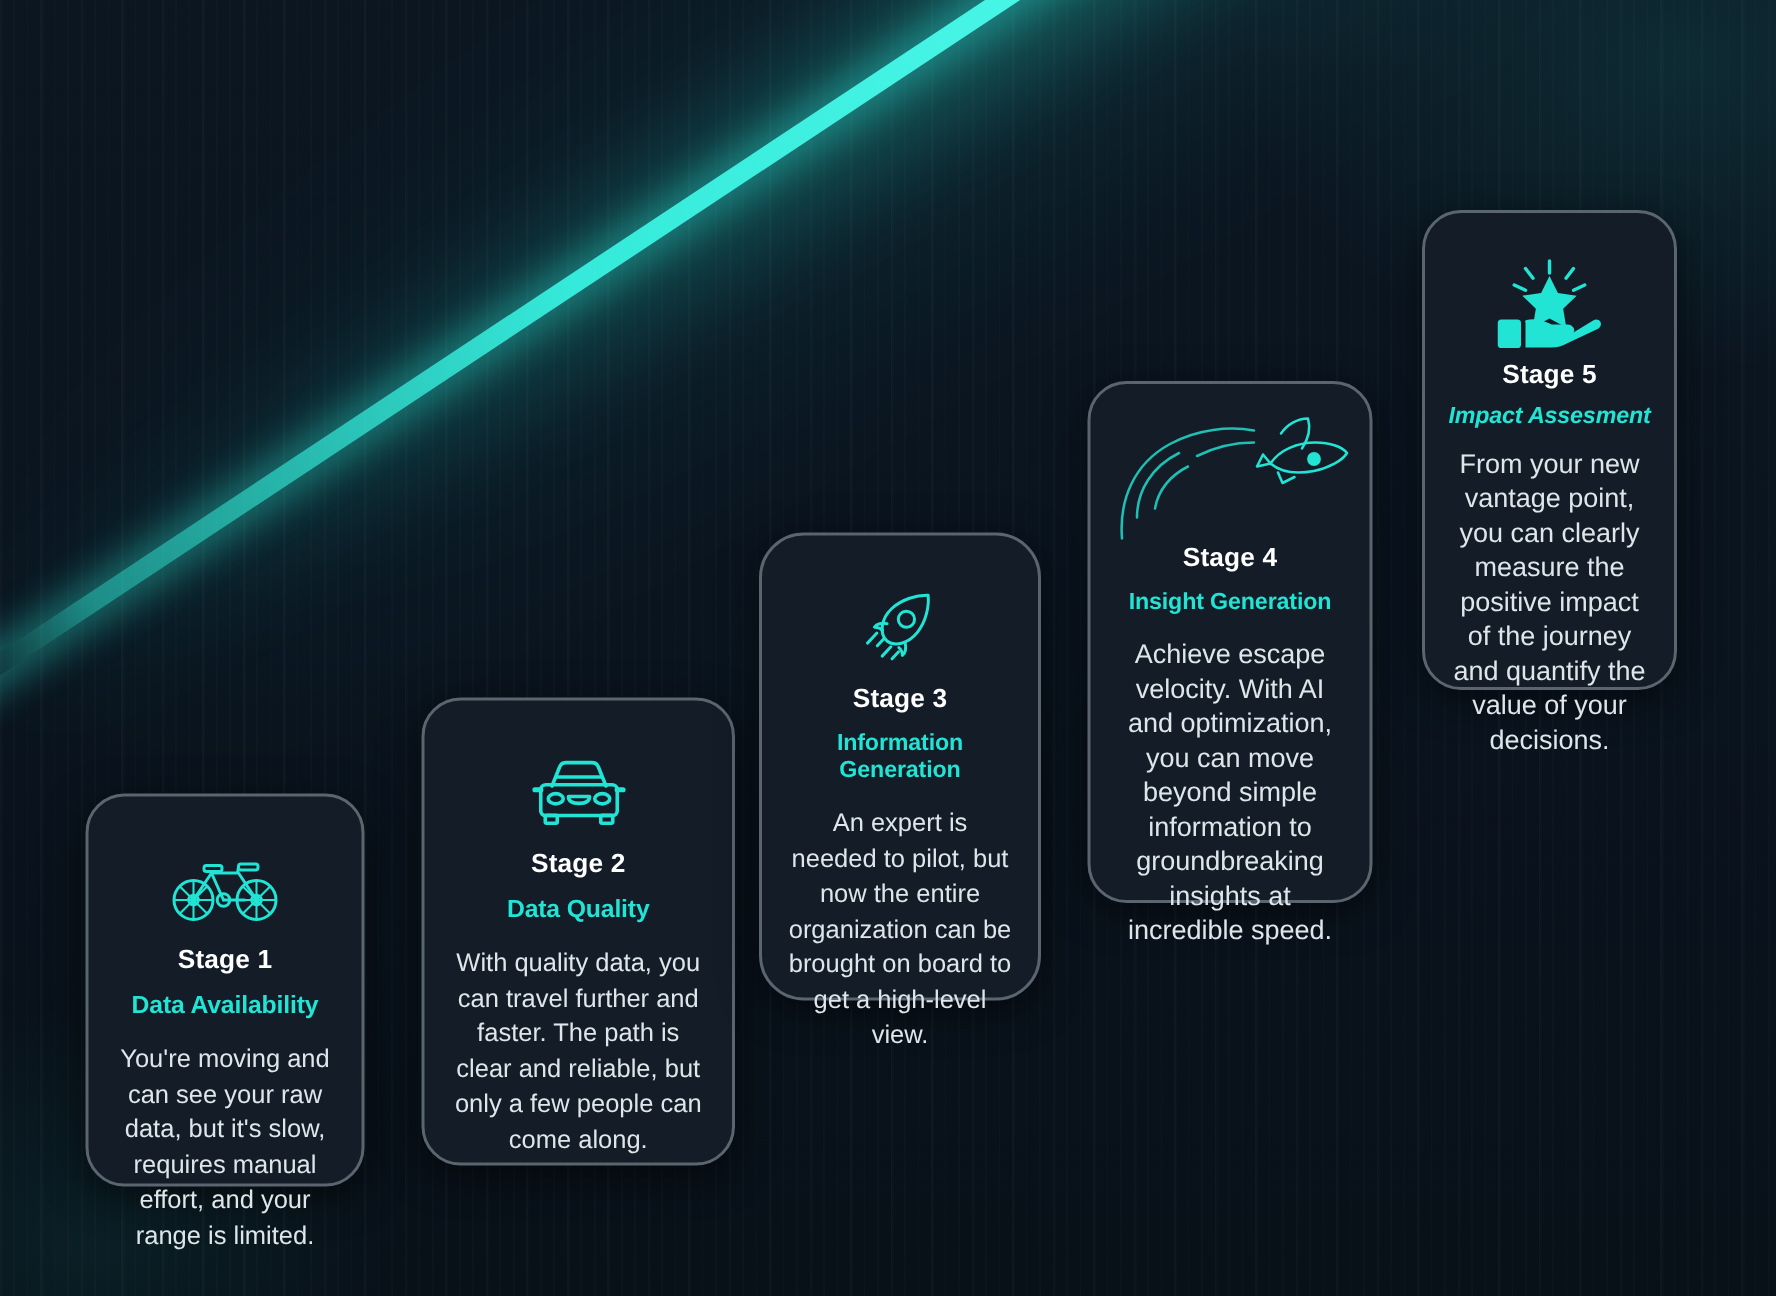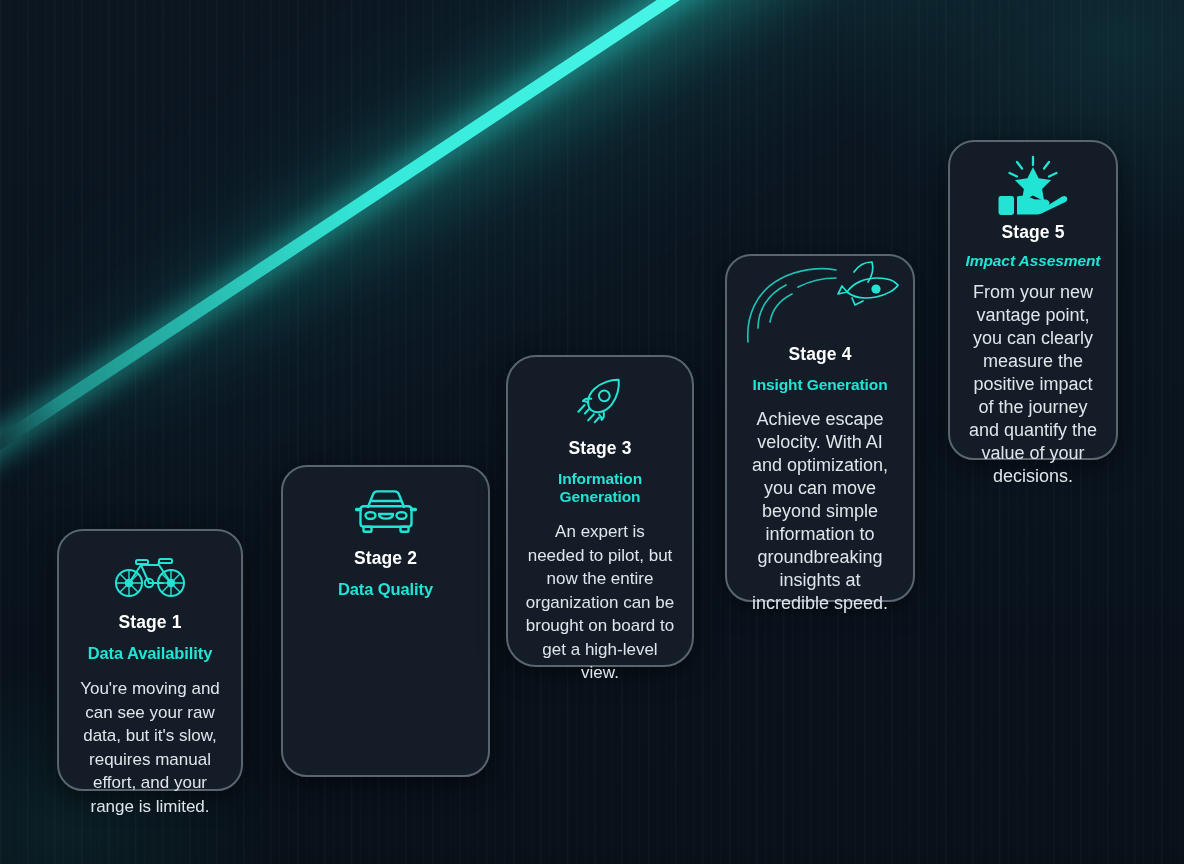--- a/index.html
+++ b/index.html
@@ -95,21 +95,21 @@
   }
 
   
   .card {
     position: absolute;
     box-sizing: border-box;
     background: #131c27;
     border: 2px solid #5a6570;
     border-radius: 26px;
     text-align: center;
-    padding: 0 14px;
+    padding: 17px 14px;
     box-shadow: 0 6px 26px rgba(0,0,0,0.55);
   }
   .card-icon {
     margin-top: 16px;
     height: 58px;
     display: flex;
     align-items: center;
     justify-content: center;
   }
   .card-icon svg { display: block; overflow: visible; }
@@ -199,20 +199,21 @@
         <path d="M2.6 20.5h4M57.4 20.5h4" stroke-width="3.4"></path>
         <ellipse cx="16.5" cy="26.5" rx="5" ry="3.4"></ellipse>
         <ellipse cx="47.5" cy="26.5" rx="5" ry="3.4"></ellipse>
         <path d="M25 25h14c0 3.2-2.2 4.6-7 4.6S25 28.2 25 25z"></path>
         <rect x="9.5" y="37.6" width="8" height="5.2" rx="1"></rect>
         <rect x="46.5" y="37.6" width="8" height="5.2" rx="1"></rect>
       </svg>
     </div>
     <div class="stage-label">Stage 2</div>
     <div class="stage-title">Data Quality</div>
+    <div class="stage-desc">With quality data, you can travel further and faster. The path is clear and reliable, but only a few people can come along.</div>
   </div>
 
   <div class="card" id="card-3">
     <div class="card-icon">
       <svg width="52" height="50" viewBox="0 0 52 50" fill="none" stroke="#22e4d4" stroke-width="2" stroke-linecap="round" stroke-linejoin="round">
         <g transform="rotate(-2 26 25)">
           <path d="M17 33C12 28 13.5 18 21 11.5 28 5.5 38 3 45.5 3.5 46 11 43.5 21 37.5 28 31 35.5 22 37 17 33z"></path>
           <circle cx="30.5" cy="19" r="5.4"></circle>
           <path d="M17.5 21.5c-3.5-1-7 0-8.5 2 2.5 0 4.3 1 5.3 2.2"></path>
           <path d="M29 34.5c1 3.5 0 7-2 8.5 0-2.5-1-4.3-2.2-5.3"></path>

